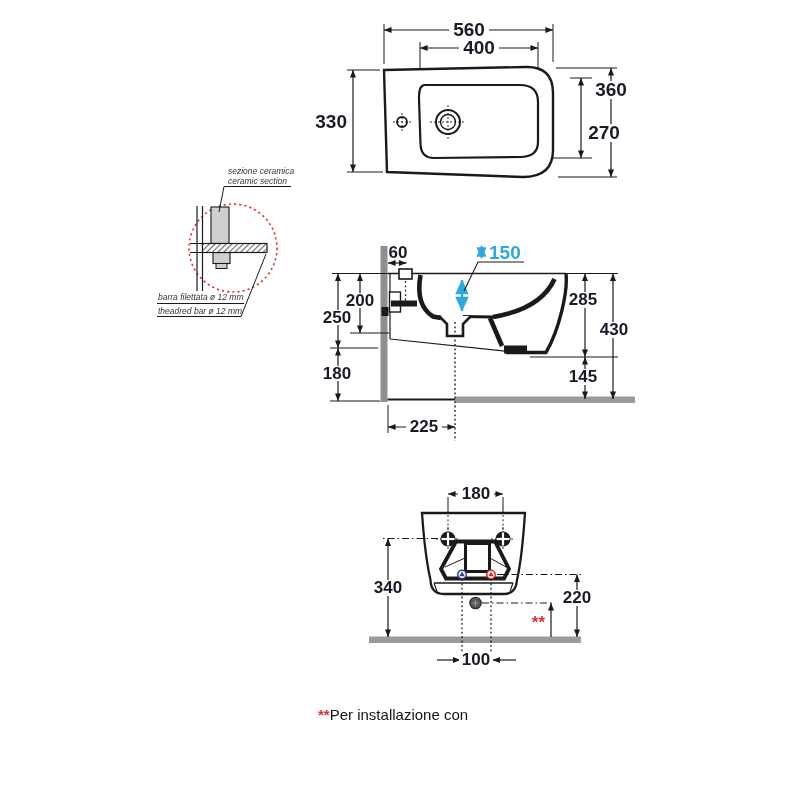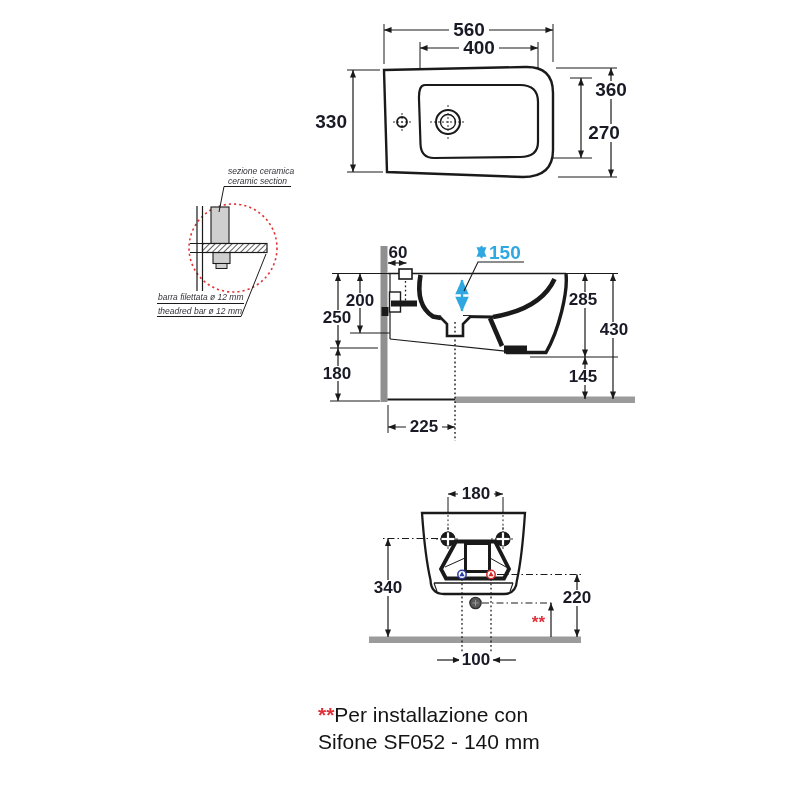--- a/index.html
+++ b/index.html
@@ -5,21 +5,21 @@
   html,body{margin:0;padding:0;background:#ffffff;}
   #stage{position:relative;width:680px;height:800px;background:#fff;overflow:hidden;
          font-family:"Liberation Sans", sans-serif;}
   svg{position:absolute;left:0;top:0;}
   text{font-family:"Liberation Sans", sans-serif;}
   .dim{font-size:17px;font-weight:700;fill:#1a1a26;}
   .dimbig{font-size:19px;font-weight:700;fill:#1a1a26;}
   .dimblue{font-size:19px;font-weight:700;fill:#2fa8e1;}
   .stars{font-size:17px;font-weight:700;fill:#e0303a;}
   .calloutlbl{font-size:8.5px;font-style:italic;fill:#33333a;}
-  .note{position:absolute;left:318px;top:702px;font-size:21px;line-height:26.5px;color:#141414;}
+  .note{position:absolute;left:318px;top:702px;font-size:15px;line-height:26.5px;color:#141414;}
   .note .mark{color:#e0303a;font-weight:700;}
 </style>
 </head>
 <body>
 
 <div id="stage">
 <svg width="800" height="800" viewBox="0 0 800 800">
   <defs>
     <marker id="ar" viewBox="0 0 10 10" refX="9" refY="5" markerWidth="9" markerHeight="7" orient="auto-start-reverse">
       <path d="M0,1.4 L9,5 L0,8.6 Z" fill="#1a1a1a"></path>
@@ -251,15 +251,14 @@
 
     <line x1="437" y1="660" x2="460.5" y2="660" stroke="#1a1a1a" stroke-width="1.2" marker-end="url(#ar)"></line>
     <line x1="516" y1="660" x2="492.5" y2="660" stroke="#1a1a1a" stroke-width="1.2" marker-end="url(#ar)"></line>
     <rect x="459" y="652" width="34" height="16" fill="#fff"></rect>
     <text class="dim" x="476" y="665" text-anchor="middle">100</text>
   </g>
 </svg>
 
 <div class="note">
   <div><span class="mark">**</span><span>Per installazione con</span></div>
-  <div>Sifone SF052 - 140 mm</div>
 </div>
 </div>
 
 </body></html>

